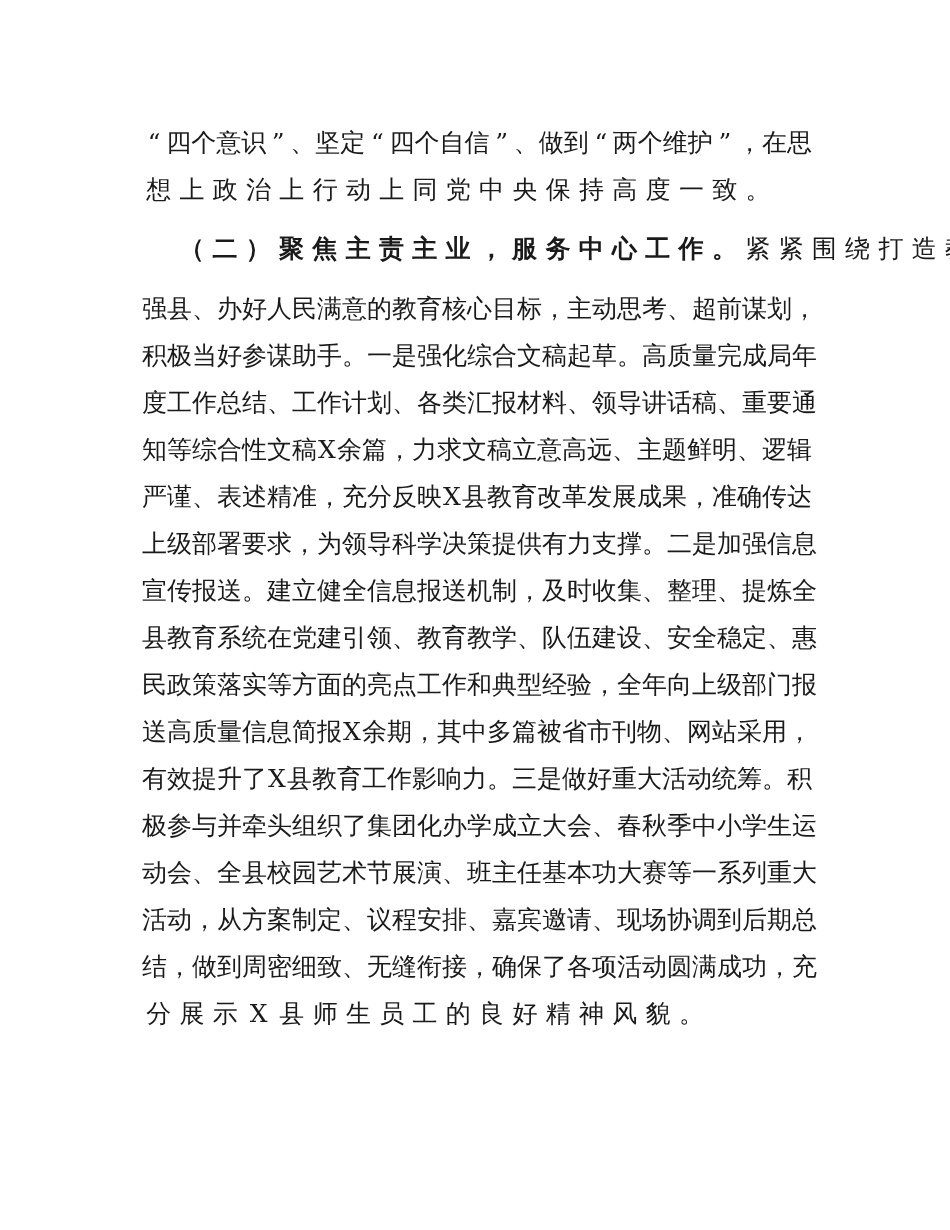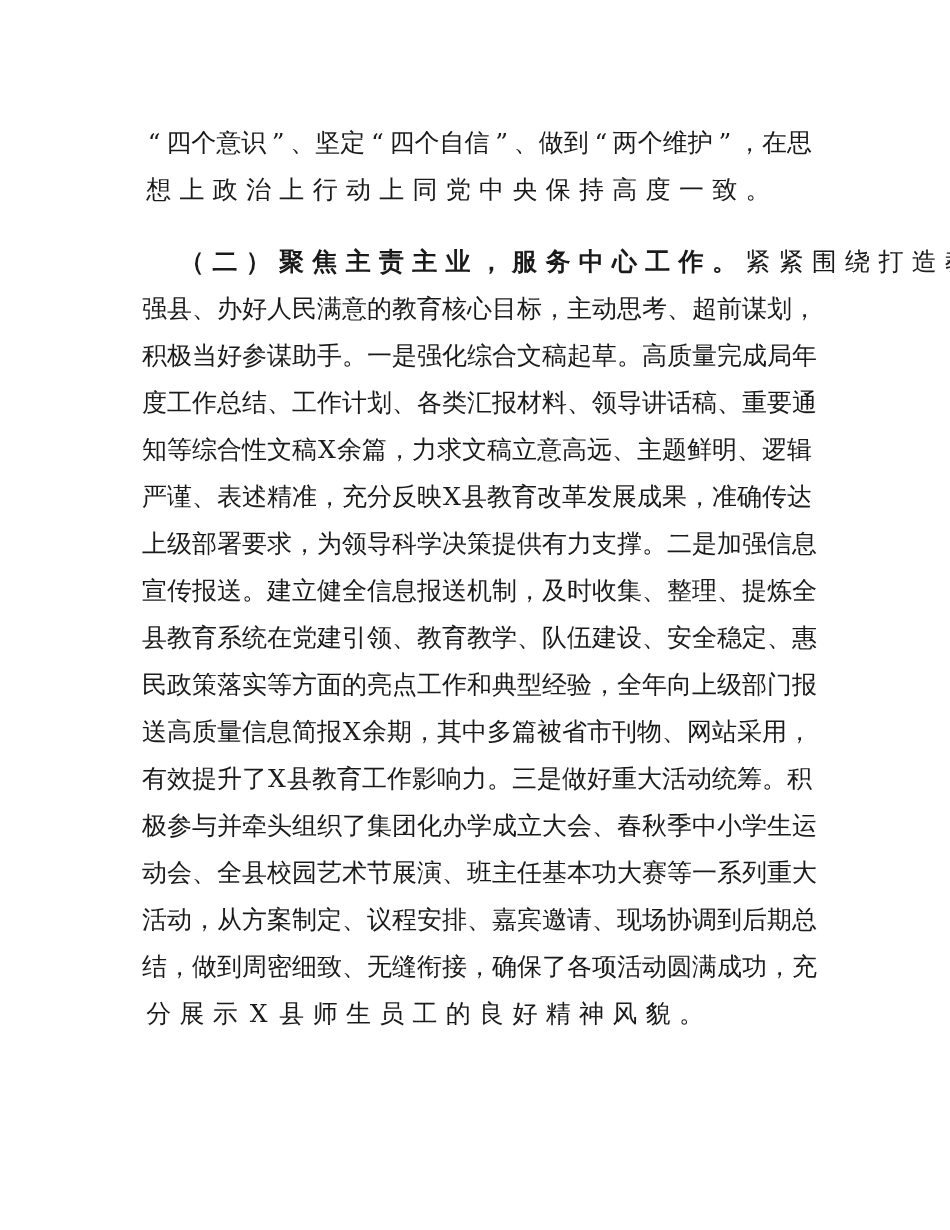--- a/index.html
+++ b/index.html
@@ -100,21 +100,21 @@
       <span class="ch">央</span>
       <span class="ch">保</span>
       <span class="ch">持</span>
       <span class="ch">高</span>
       <span class="ch">度</span>
       <span class="ch">一</span>
       <span class="ch">致</span>
       <span class="ch">。</span>
     </div>
 
-  <div class="line" style="top:242px; left:175px; width:637px; justify-content:flex-start;">
+  <div class="line" style="top:229px; left:175px; width:637px; justify-content:flex-start;">
     <span class="heading"><span class="ch">（</span><span class="ch">二</span><span class="ch">）</span><span class="ch">聚</span><span class="ch">焦</span><span class="ch">主</span><span class="ch">责</span><span class="ch">主</span><span class="ch">业</span><span class="ch">，</span><span class="ch">服</span><span class="ch">务</span><span class="ch">中</span><span class="ch">心</span><span class="ch">工</span><span class="ch">作</span><span class="ch">。</span></span>
       <span><span class="ch">紧</span><span class="ch">紧</span><span class="ch">围</span><span class="ch">绕</span><span class="ch">打</span><span class="ch">造</span><span class="ch">教</span></span>
   </div>
   <div class="line" style="top:289px;">
       <span class="ch">强</span>
       <span class="ch">县</span>
       <span class="ch">、</span>
       <span class="ch">办</span>
       <span class="ch">好</span>
       <span class="ch">人</span>

